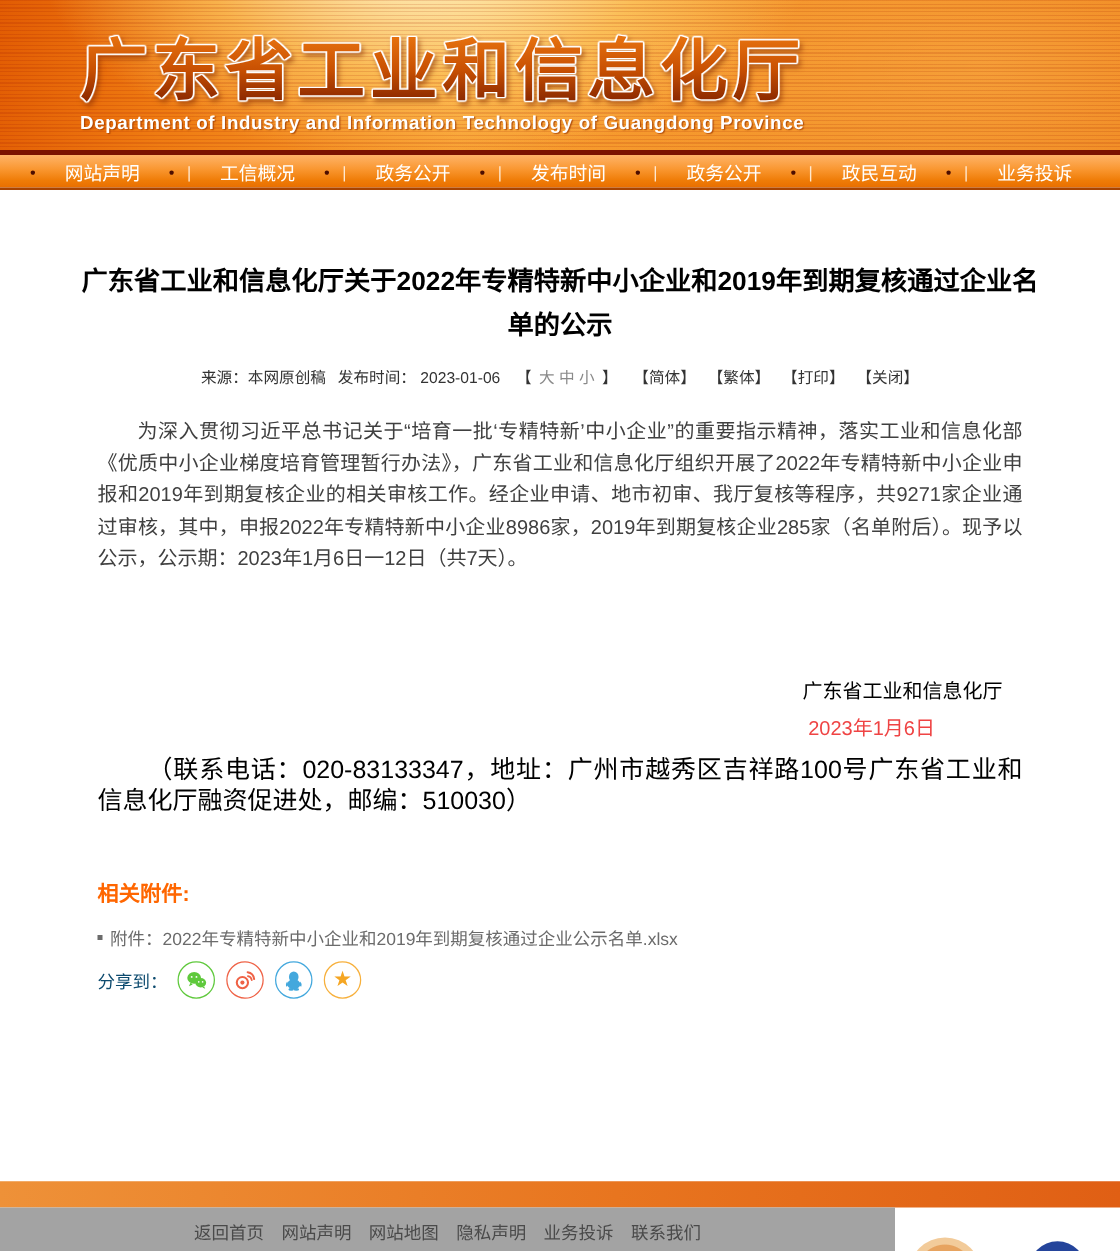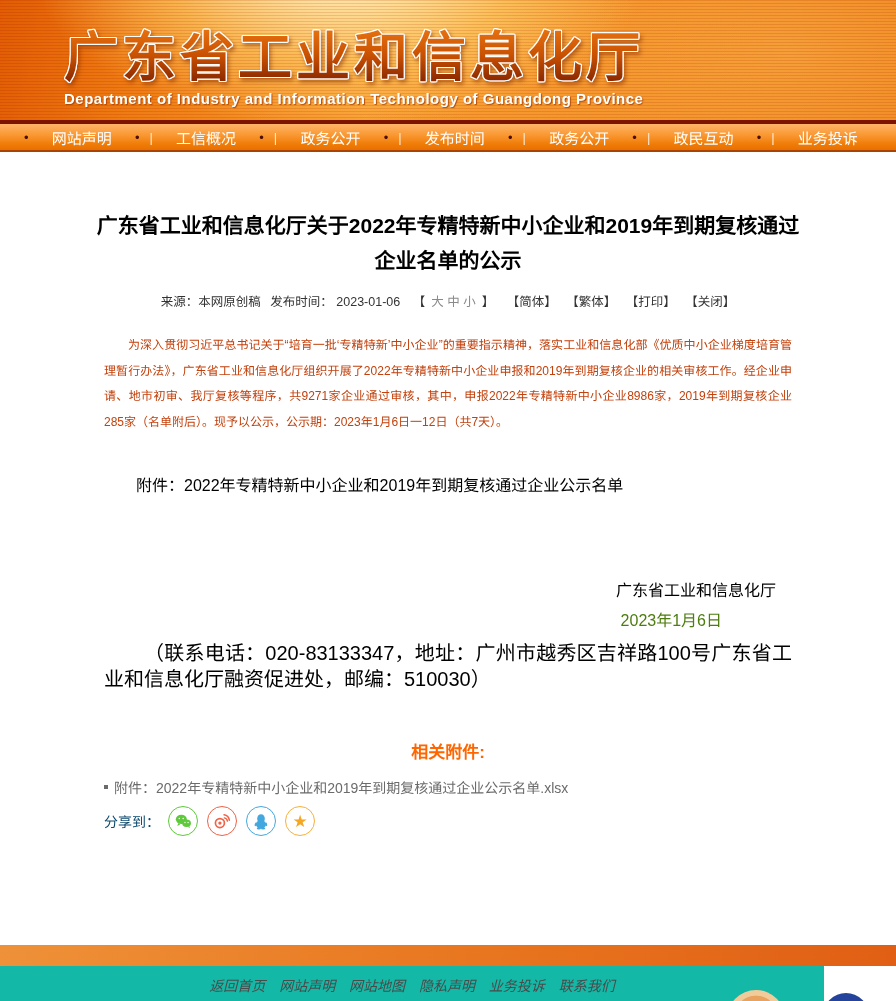--- a/index.html
+++ b/index.html
@@ -50,58 +50,58 @@
     display:flex; align-items:center; justify-content:space-between;
     padding:0 38px 0 24px;
   }
   .nav-link { color:#fff; font-size:15px; text-decoration:none; white-space:nowrap; cursor:pointer; }
   .nav-dot { color:#4d0e00; font-size:13px; }
   .nav-sep { color:#fff; font-size:13px; }
   .nav-sep .dot { color:#4d0e00; font-style:normal; margin-right:10px; }
   .nav-sep .pipe { color:#ffe8cf; font-style:normal; }
 
   
-  .main { height:793px; overflow:hidden; background:#fff; padding:0 104px; }
+  .main { height:793px; overflow:hidden; background:#fff; padding:0 78px; }
   .article-title {
     margin:56px -14px 0; font-size:21px; line-height:35px; font-weight:bold;
     color:#000; text-align:center;
   }
   .meta { margin-top:13px; text-align:center; font-size:12.5px; color:#333; }
   .meta span { margin:0 3px; }
   .meta .gray { color:#8a8a8a; }
   .meta .act { cursor:pointer; }
-  .para { margin-top:23px; font-size:12px; line-height:25.5px; color:#c2410c; text-indent:2em; text-align:justify; }
+  .para { margin-top:23px; font-size:16px; line-height:25.5px; color:#404040; text-indent:2em; text-align:justify; }
   .para + .para { margin-top:5px; }
   .attach-line { margin-top:38px; font-size:16px; line-height:25px; color:#000; text-indent:2em; }
   .sign-name { margin-top:80px; font-size:16px; line-height:25px; color:#000; text-align:right; padding-right:16px; }
-  .sign-date { margin-top:5px; font-size:16px; line-height:25px; color:#4d7c0f; text-align:right; padding-right:70px; }
+  .sign-date { margin-top:5px; font-size:16px; line-height:25px; color:#ef4444; text-align:right; padding-right:70px; }
   .contact { margin-top:8px; font-size:20px; line-height:25.5px; color:#000; text-indent:2em; text-align:justify; }
 
-  .rel-heading { margin-top:46px; font-size:17px; font-weight:bold; color:#ff6600;text-align:center; }
+  .rel-heading { margin-top:46px; font-size:17px; font-weight:bold; color:#ff6600; }
   .rel-item { margin-top:14px; font-size:14px; color:#6b6b6b; display:flex; align-items:center; }
   .rel-item .sq { width:4px; height:4px; background:#6b6b6b; margin-right:6px; flex:0 0 auto; }
   .rel-item a { color:#6b6b6b; text-decoration:none; cursor:pointer;text-align:right; }
 
   .share-row { margin-top:9px; display:flex; align-items:center; }
   .share-label { font-size:14px; color:#0c4a6e; margin-right:8px; }
   .share-btn {
     width:30px; height:30px; border-radius:50%; margin-right:9px;
     display:flex; align-items:center; justify-content:center; cursor:pointer; background:#fff;
   }
   .share-btn svg { display:block; }
   .share-wechat { border:1.5px solid #5fc93c; }
   .share-weibo  { border:1.5px solid #ef6246; }
   .share-qq     { border:1.5px solid #43a8dd; }
   .share-qzone  { border:1.5px solid #f7b03c; color:#f5a623; font-size:17px; line-height:1; }
 
   
   .footer-bar { position:absolute; left:0; top:945px; width:896px; height:21px;
     background:linear-gradient(90deg,#ee9138 0%,#e8751f 55%,#e05f14 100%); }
-  .footer { position:absolute; left:0; top:966px; width:824px; height:35px; background:#14b8a6;
-    text-align:center; padding-top:9px; font-size:14px; color:#4a4a4a;font-style:italic; }
+  .footer { position:absolute; left:0; top:966px; width:716px; height:35px; background:#a3a3a3;
+    text-align:center; padding-top:9px; font-size:14px; color:#4a4a4a; }
   .footer a { color:#4a4a4a; text-decoration:none; margin:0 5px; cursor:pointer; }
 
   .badge { position:absolute; border-radius:50%; }
   .badge-1 { left:727px; top:990px; width:58px; height:58px;
     background:radial-gradient(circle at 50% 48%, #c23a1f 0 28%, #e7a35f 30% 52%, #f2cb9a 54% 100%); }
   .badge-2 { left:823px; top:993px; width:46px; height:46px;
     background:radial-gradient(circle at 50% 42%, #f5c63e 0 30%, #24449b 32% 100%); }
 </style>
 </head>
 <body>
@@ -138,21 +138,20 @@
     <span>发布时间： 2023-01-06</span>
     <span class="act"><span>【</span><span class="gray">大 中 小</span><span>】</span></span>
     <span class="act">【简体】</span>
     <span class="act">【繁体】</span>
     <span class="act">【打印】</span>
     <span class="act">【关闭】</span>
   </div>
 
   <p class="para">为深入贯彻习近平总书记关于“培育一批‘专精特新’中小企业”的重要指示精神，落实工业和信息化部《优质中小企业梯度培育管理暂行办法》，广东省工业和信息化厅组织开展了2022年专精特新中小企业申报和2019年到期复核企业的相关审核工作。经企业申请、地市初审、我厅复核等程序，共9271家企业通过审核，其中，申报2022年专精特新中小企业8986家，2019年到期复核企业285家（名单附后）。现予以公示，公示期：2023年1月6日一12日（共7天）。</p>
 
-  <p class="attach-line">附件：2022年专精特新中小企业和2019年到期复核通过企业公示名单</p>
 
   <p class="sign-name">广东省工业和信息化厅</p>
   <p class="sign-date">2023年1月6日</p>
   <p class="contact">（联系电话：020-83133347，地址：广州市越秀区吉祥路100号广东省工业和信息化厅融资促进处，邮编：510030）</p>
 
   <div class="rel-heading">相关附件:</div>
   <div class="rel-item">
     <span class="sq"></span>
     <a>附件：2022年专精特新中小企业和2019年到期复核通过企业公示名单.xlsx</a>
   </div>

